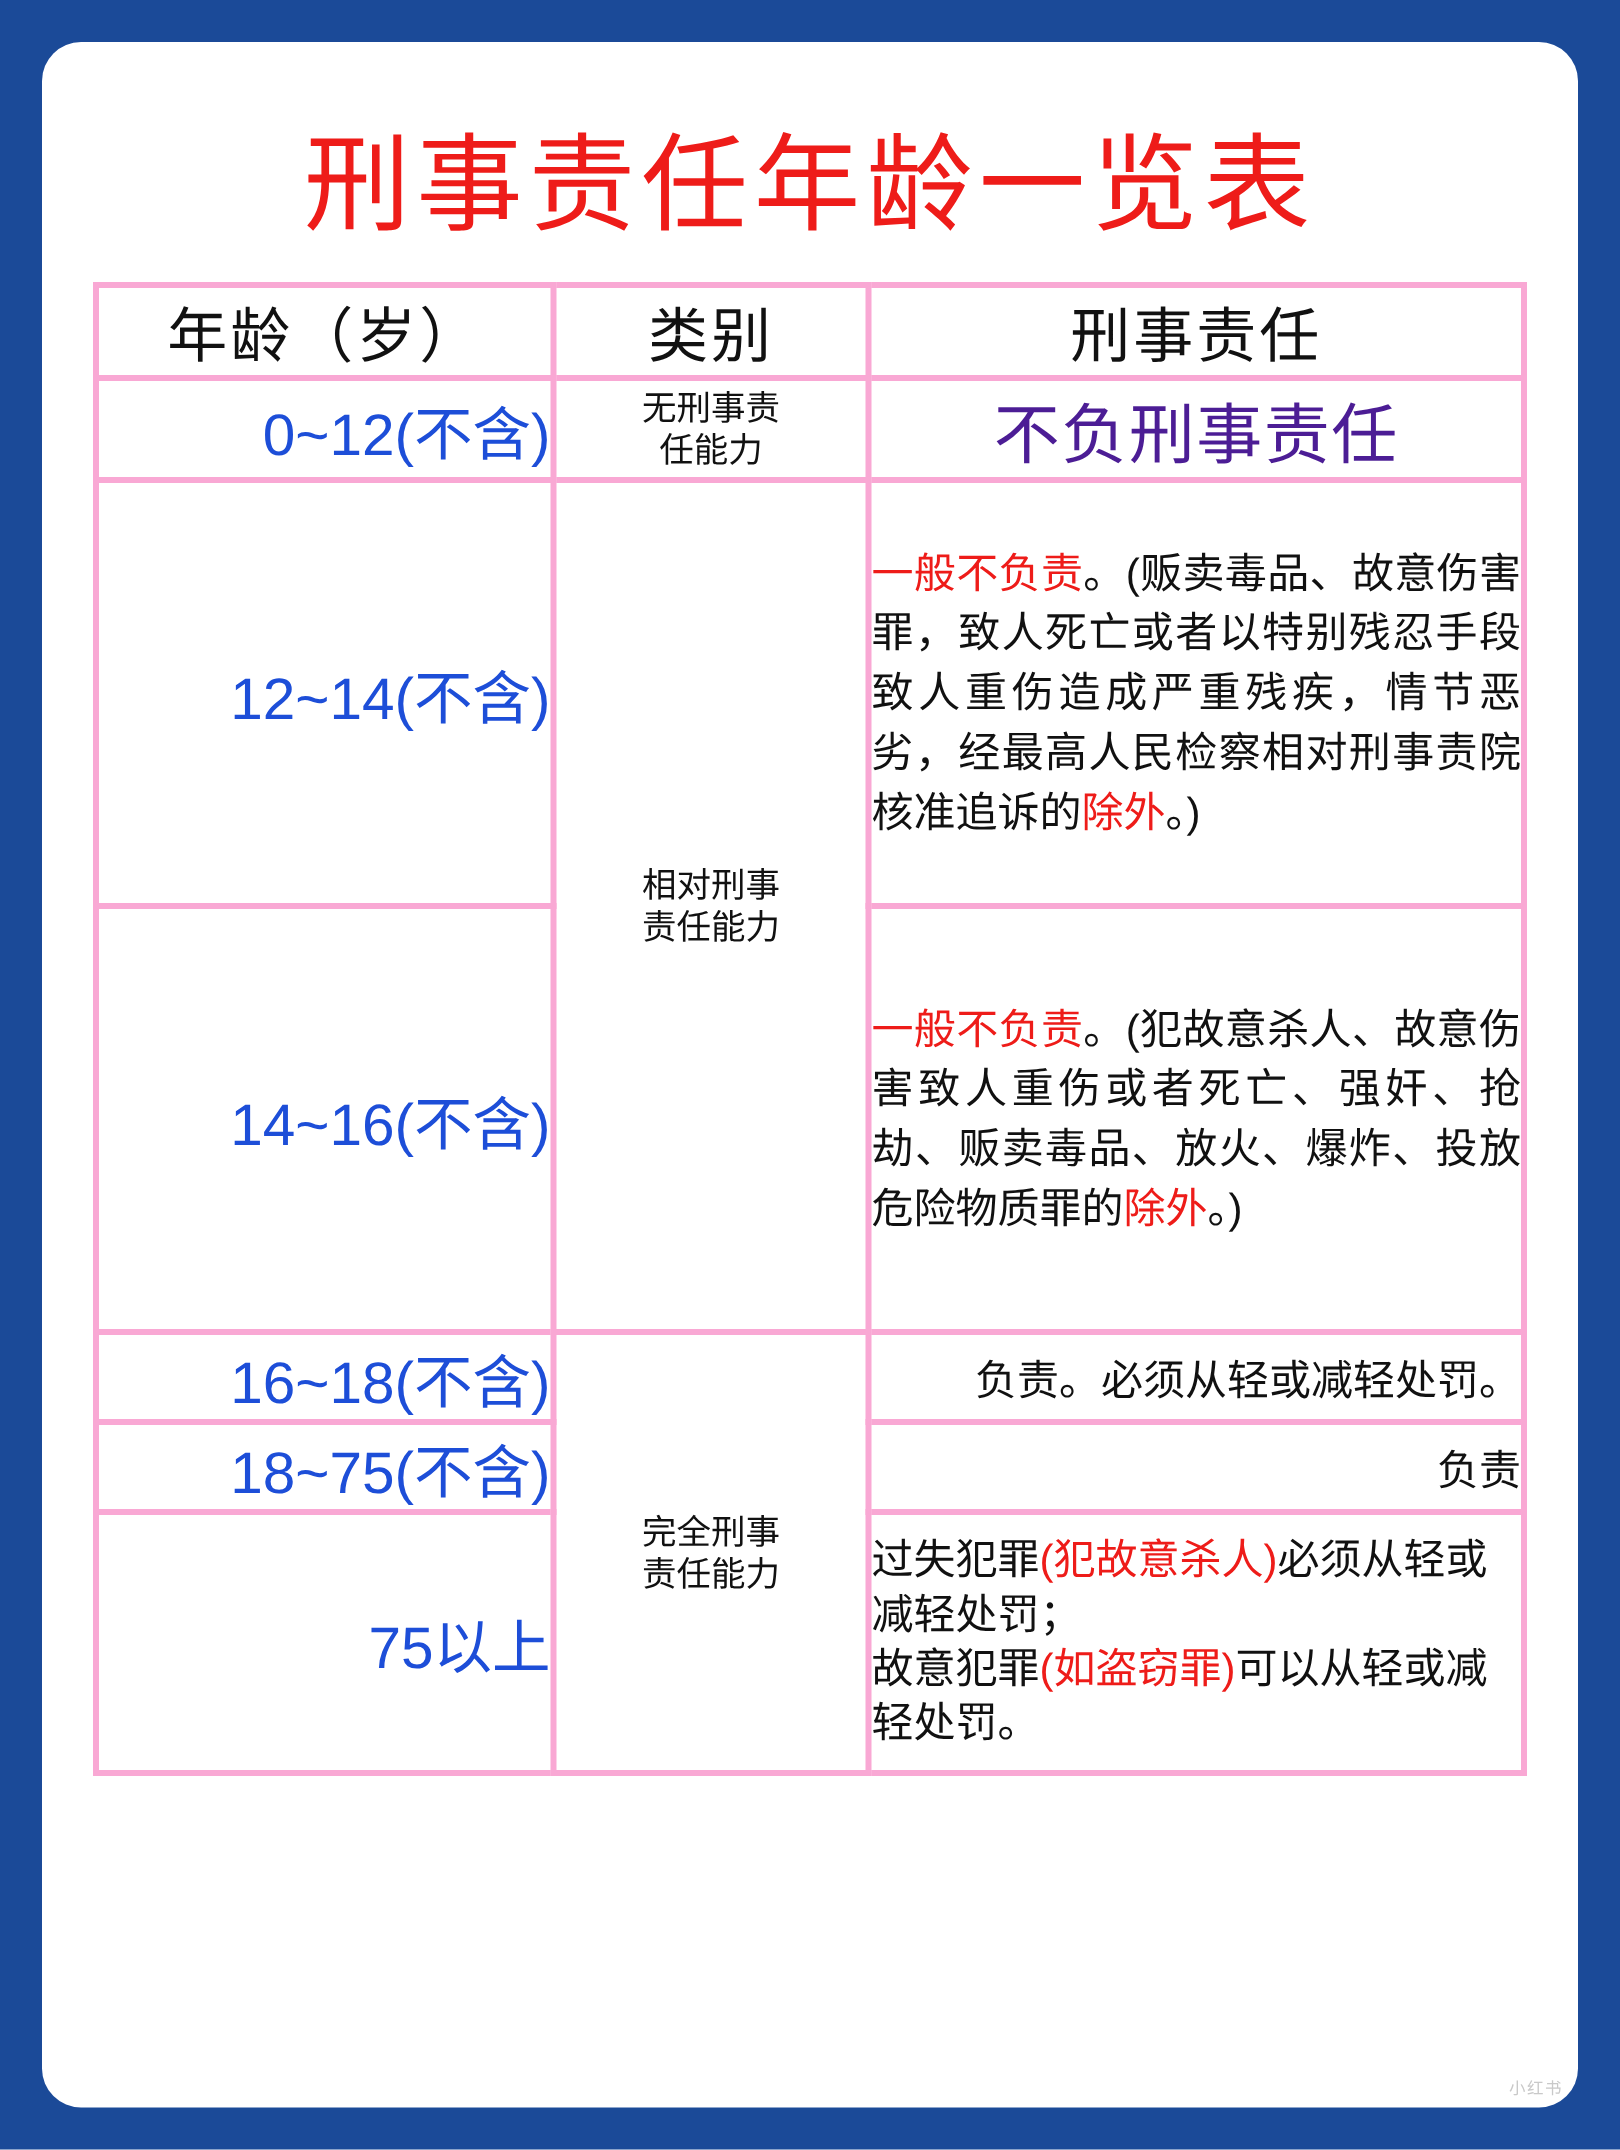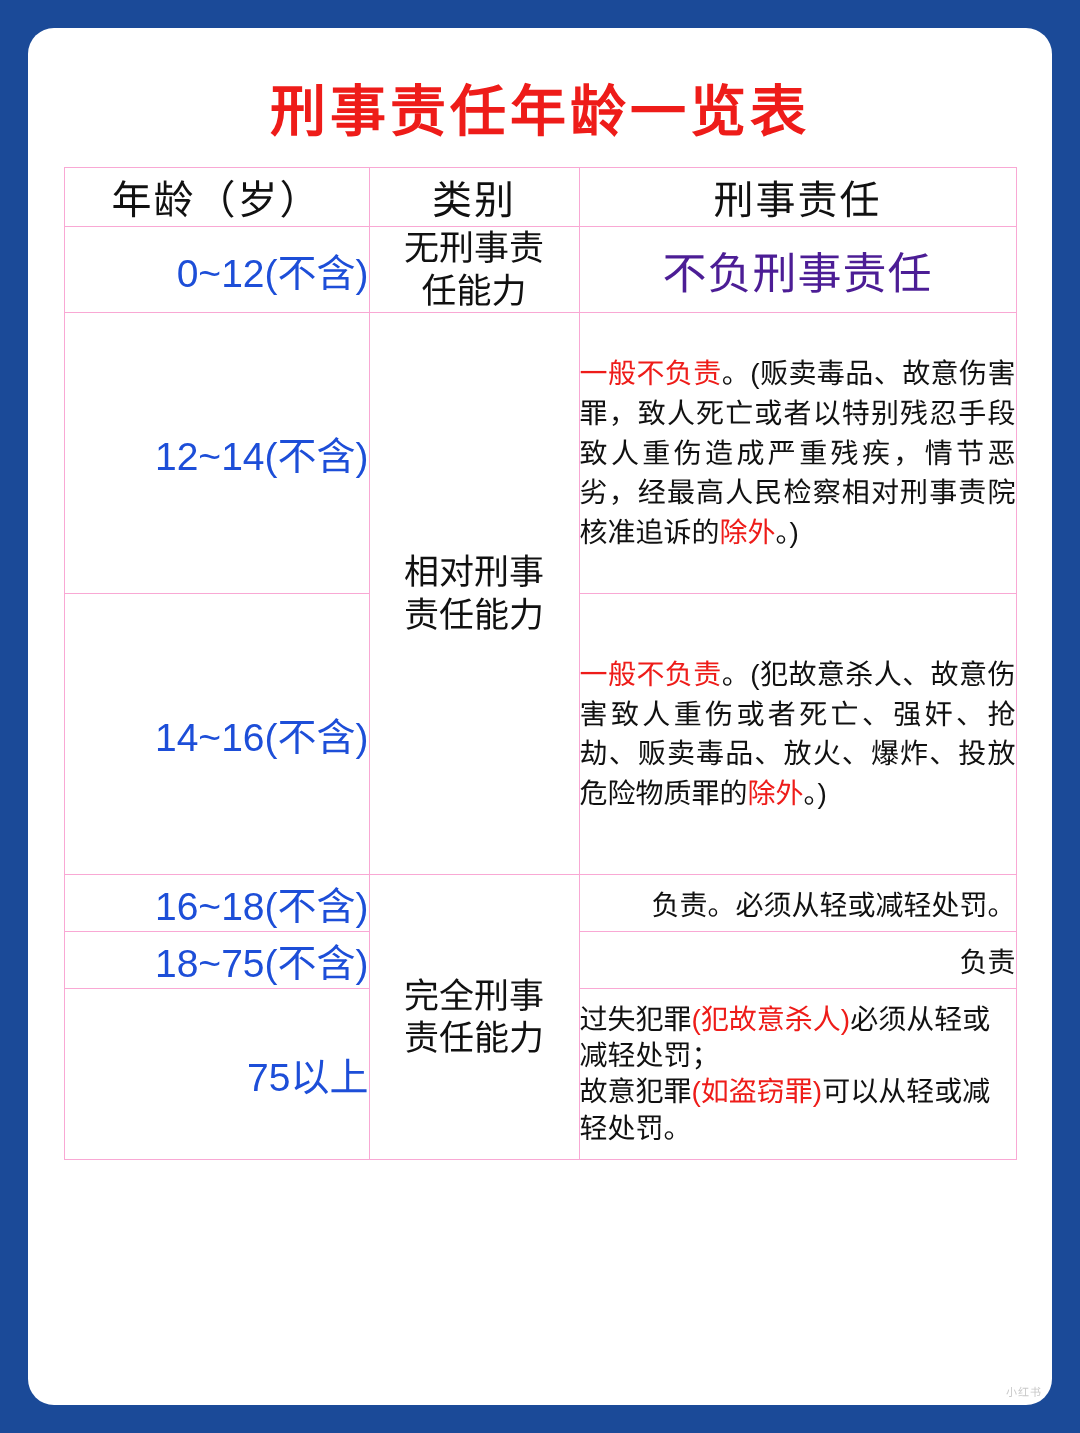--- a/index.html
+++ b/index.html
@@ -21,35 +21,35 @@
     width: 1024px;
     height: 1377px;
     background: #ffffff;
     border-radius: 26px;
     box-sizing: border-box;
     overflow: hidden;
   }
   .title {
     text-align: center;
     color: #ee1c19;
-    font-size: 56px;
-    font-weight: bold;
+    font-size: 71px;
+    font-weight: normal;
     letter-spacing: 4px;
     margin-top: 38px;
     margin-bottom: 20px;
     font-family: "Liberation Sans", "DejaVu Sans", sans-serif;
   }
   table.main {
     border-collapse: collapse;
     margin: 0 auto;
     width: 952px;
     table-layout: fixed;
   }
   table.main td, table.main th {
-    border: 1px solid #f9a8d4;
+    border: 4px solid #f9a8d4;
     padding: 0;
     vertical-align: middle;
   }
   .col-age { width: 305px; }
   .col-cat { width: 210px; }
   .col-resp { width: 437px; }
 
   .hdr {
     text-align: center;
     font-size: 40px;
@@ -60,21 +60,21 @@
   }
   .age-cell {
     text-align: right;
     font-size: 39px;
     color: #1d4ed8;
     padding: 16px 4px;
     letter-spacing: 0px;
   }
   .cat-cell {
     text-align: center;
-    font-size: 35px;
+    font-size: 23px;
     color: #111;
     line-height: 1.22;
     padding: 10px 6px;
   }
   .resp-big {
     text-align: center;
     font-size: 44px;
     color: #4c1d95;
     padding: 18px 6px;
     letter-spacing: 1px;

